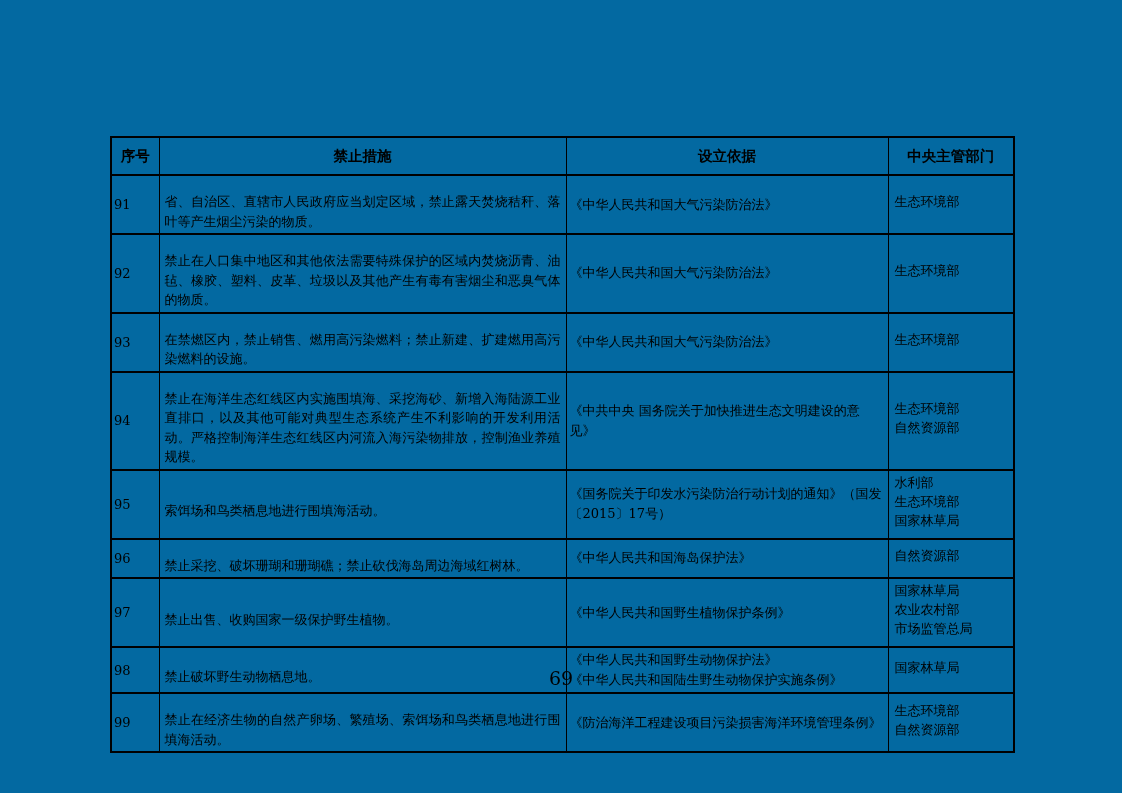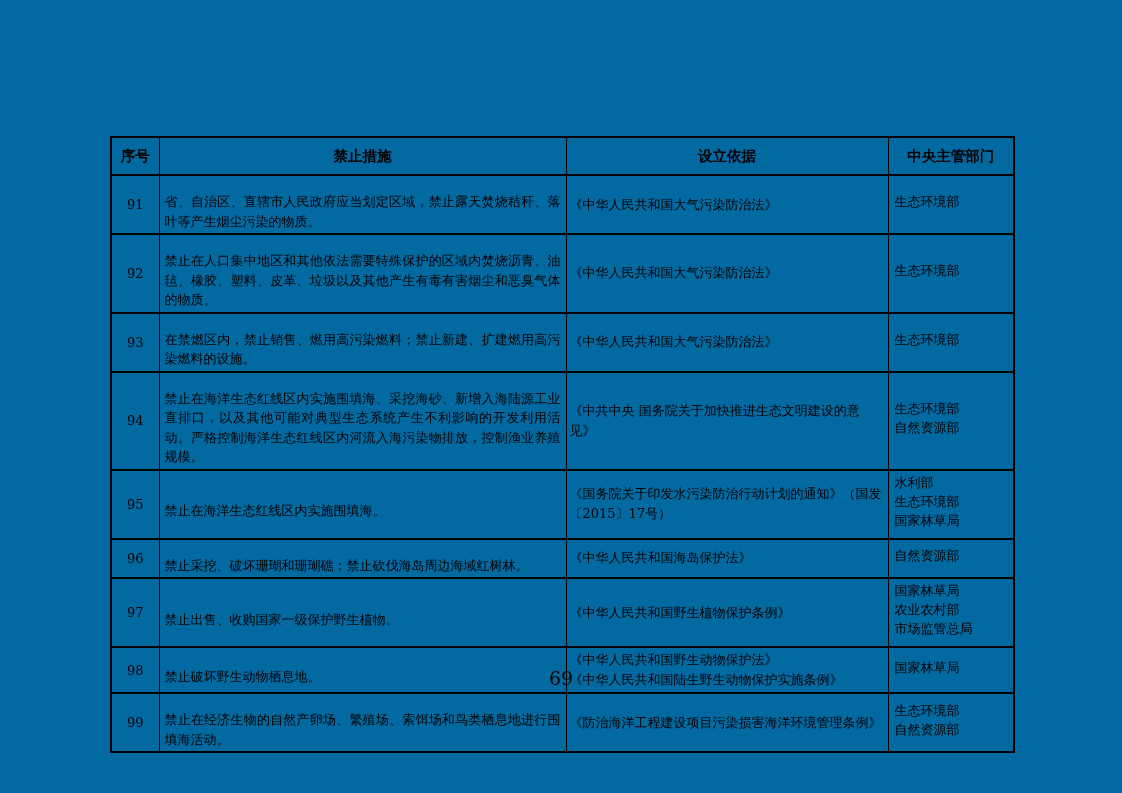--- a/index.html
+++ b/index.html
@@ -32,21 +32,21 @@
     overflow: hidden;
   }
   .prohibition-table th {
     font-family: "Liberation Sans", "DejaVu Sans", sans-serif;
     font-weight: bold;
     font-size: 14.5px;
     text-align: center;
     padding: 2px 3px;
   }
   td.cell-no {
-    text-align: center;
+    text-align: left;
     font-size: 13px;
     padding: 2px 2px;
   }
   td.cell-measure {
     text-align: justify;
     font-size: 13px;
     line-height: 19.5px;
     padding: 16px 5px 2px 5px;
   }
   td.cell-basis {
@@ -111,21 +111,21 @@
     </tr>
     <tr style="height:62px">
       <td class="cell-no">94</td>
       <td class="cell-measure">禁止在海洋生态红线区内实施围填海、采挖海砂、新增入海陆源工业直排口，以及其他可能对典型生态系统产生不利影响的开发利用活动。严格控制海洋生态红线区内河流入海污染物排放，控制渔业养殖规模。</td>
       <td class="cell-basis">《中共中央 国务院关于加快推进生态文明建设的意见》</td>
       <td class="cell-dept">生态环境部
 自然资源部</td>
     </tr>
     <tr style="height:68px">
       <td class="cell-no">95</td>
-      <td class="cell-measure">禁止在海洋生态红线区内实施围填海。</td>
+      <td class="cell-measure">索饵场和鸟类栖息地进行围填海活动。</td>
       <td class="cell-basis">《国务院关于印发水污染防治行动计划的通知》（国发〔2015〕17号）</td>
       <td class="cell-dept">水利部
 生态环境部
 国家林草局</td>
     </tr>
     <tr style="height:24px">
       <td class="cell-no">96</td>
       <td class="cell-measure">禁止采挖、破坏珊瑚和珊瑚礁；禁止砍伐海岛周边海域红树林。</td>
       <td class="cell-basis">《中华人民共和国海岛保护法》</td>
       <td class="cell-dept">自然资源部</td>

